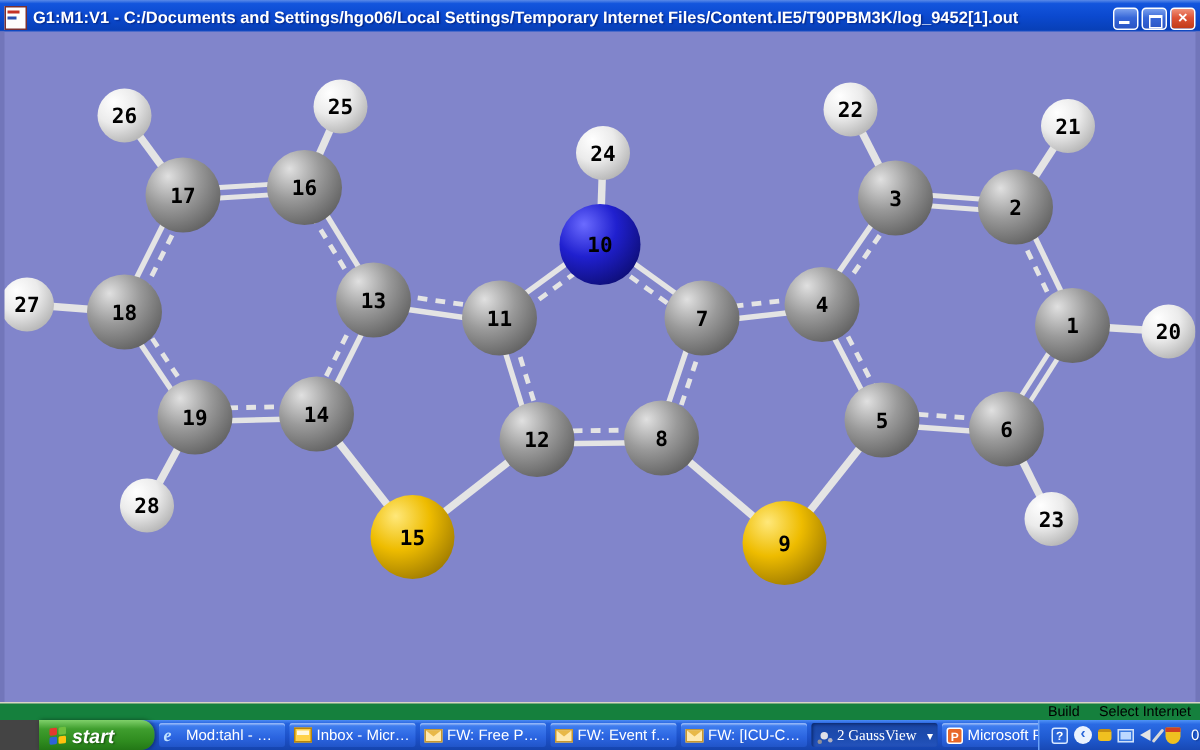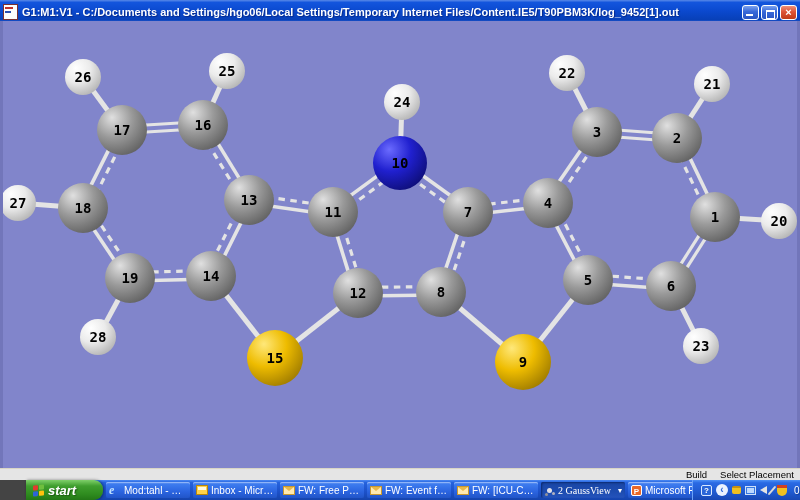--- a/index.html
+++ b/index.html
@@ -25,21 +25,21 @@
   .winbtn.restore:before{content:"";position:absolute;left:4px;top:4px;width:7px;height:6px;border:1px solid #fff;border-top-width:2px;}
 
   
   .viewport{position:absolute;left:0;top:21px;width:800px;height:447px;background:#8185cb;}
   .edge{position:absolute;top:0;bottom:0;width:3px;background:#7276ba;}
   .edge.left{left:0;} .edge.right{right:0;}
   .viewport svg{position:absolute;left:0;top:0;}
   .atom-label{font-family:"DejaVu Sans Mono",monospace;font-size:14px;font-weight:bold;fill:#000;}
 
   
-  .statusbar{position:absolute;left:0;top:468px;width:800px;height:12px;background:#e5e5e5;
+  .statusbar{position:absolute;left:0;top:468px;width:800px;height:12px;background:#15803d;
     border-top:1px solid #d9d6c6;box-sizing:border-box;display:flex;justify-content:flex-end;
     align-items:center;gap:13px;padding-right:6px;font-size:9.5px;color:#000;}
 
   
   .taskbar{position:absolute;left:0;top:480px;width:800px;height:20px;
     background:linear-gradient(180deg,#4b8bf5 0%,#2663dd 12%,#1c50c8 60%,#1544ad 100%);
     display:flex;align-items:center;margin-left:26px;}
   .startbtn{flex:none;height:20px;width:77px;display:flex;align-items:center;gap:4px;padding-left:7px;
     box-sizing:border-box;border-radius:0 9px 9px 0;
     background:linear-gradient(180deg,#7fd06a 0%,#3f9e2e 30%,#2f8c1f 70%,#237716 100%);
@@ -356,21 +356,21 @@
           <circle cx="98" cy="337" r="18" fill="url(#grad-H)"></circle>
           <text x="98" y="342" text-anchor="middle" class="atom-label">28</text>
         </g>
       </svg>
     <div class="edge left"></div>
     <div class="edge right"></div>
   </div>
 
   <div class="statusbar">
     <span>Build</span>
-    <span>Select Placement</span>
+    <span>Select Internet</span>
   </div>
 
   <div class="taskbar">
     <div class="startbtn">
       <span class="flag">
           <i></i>
           <i></i>
           <i></i>
           <i></i>
         </span>

